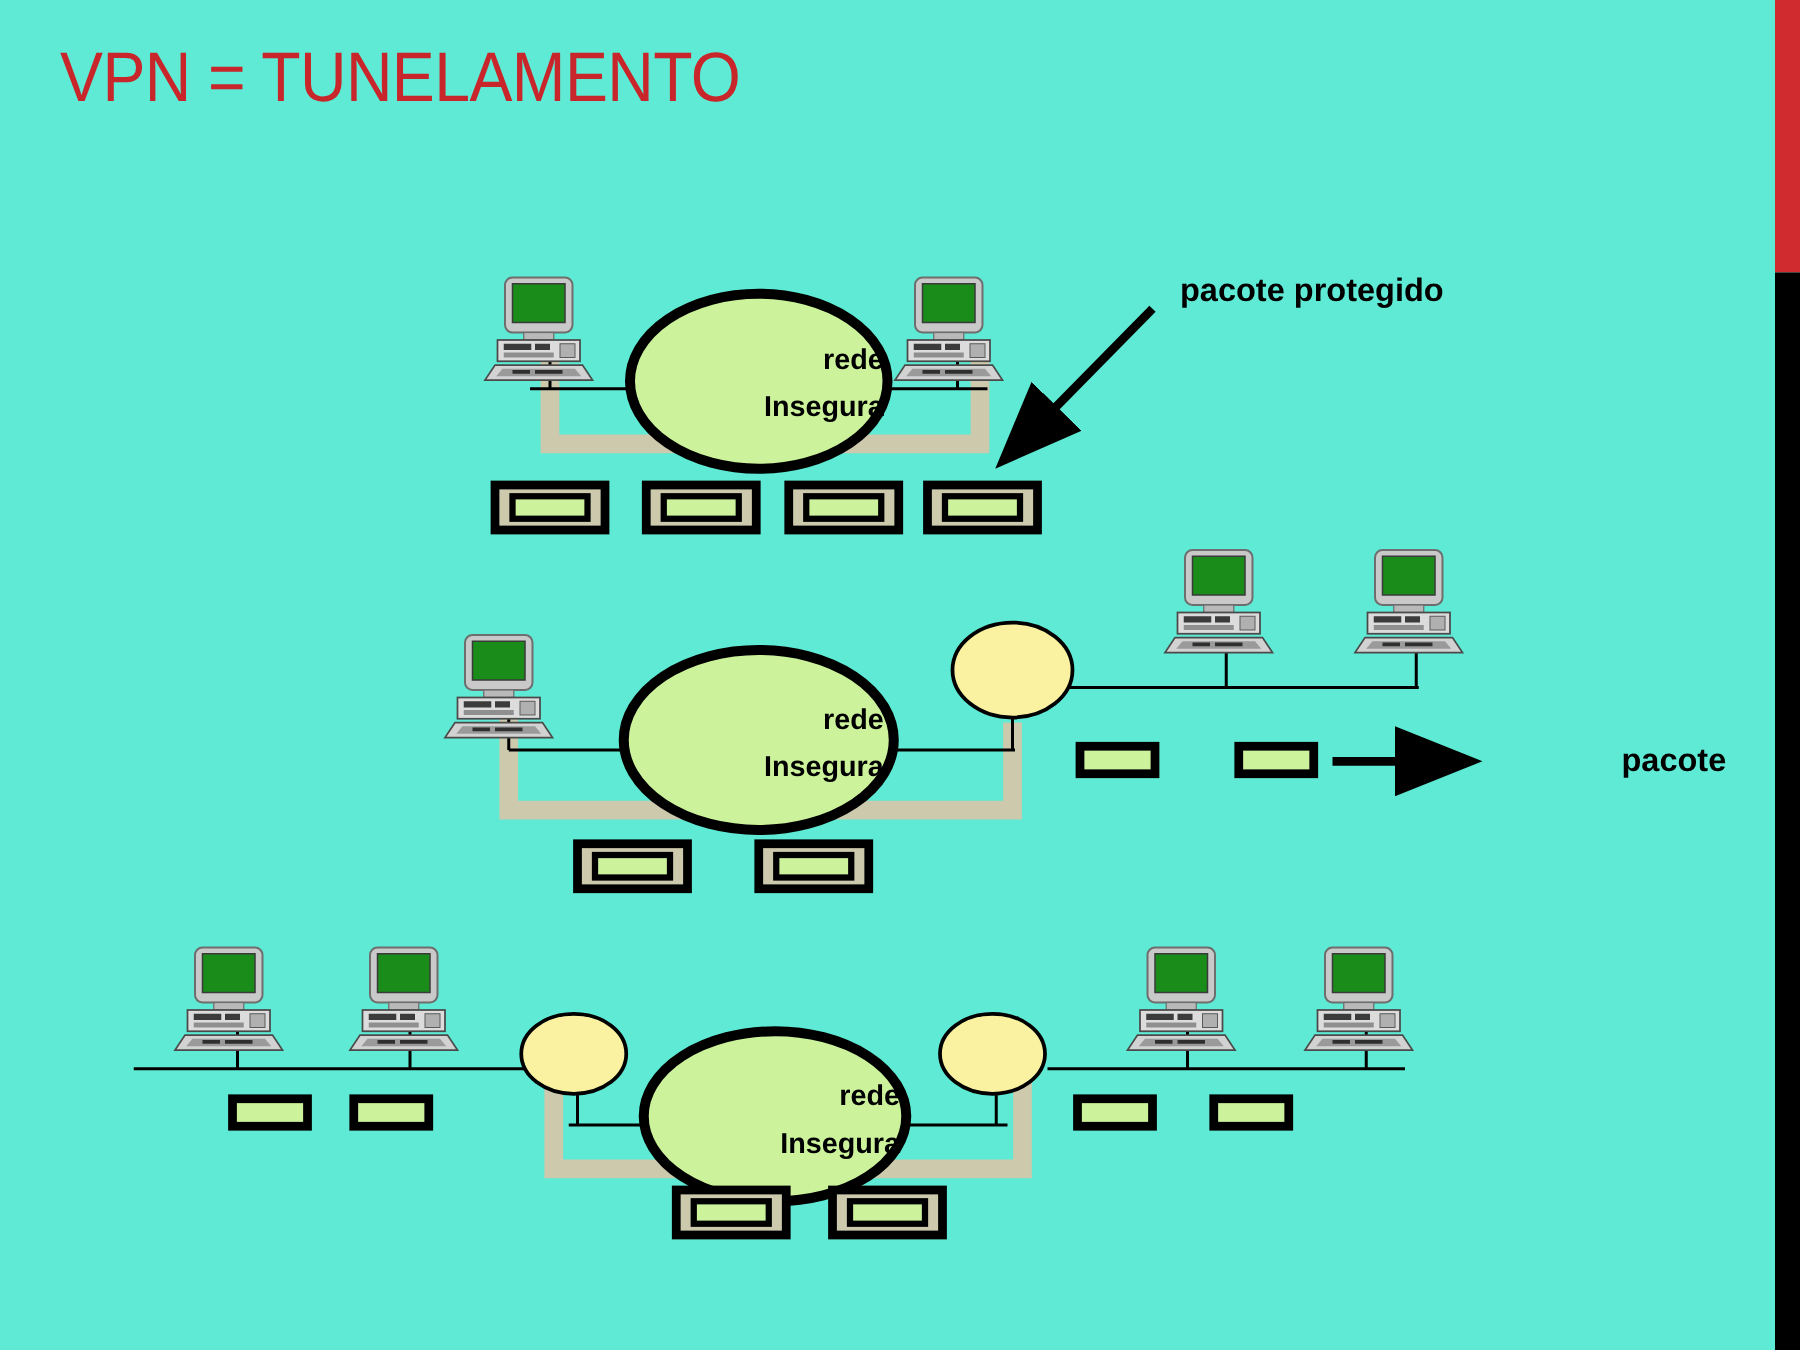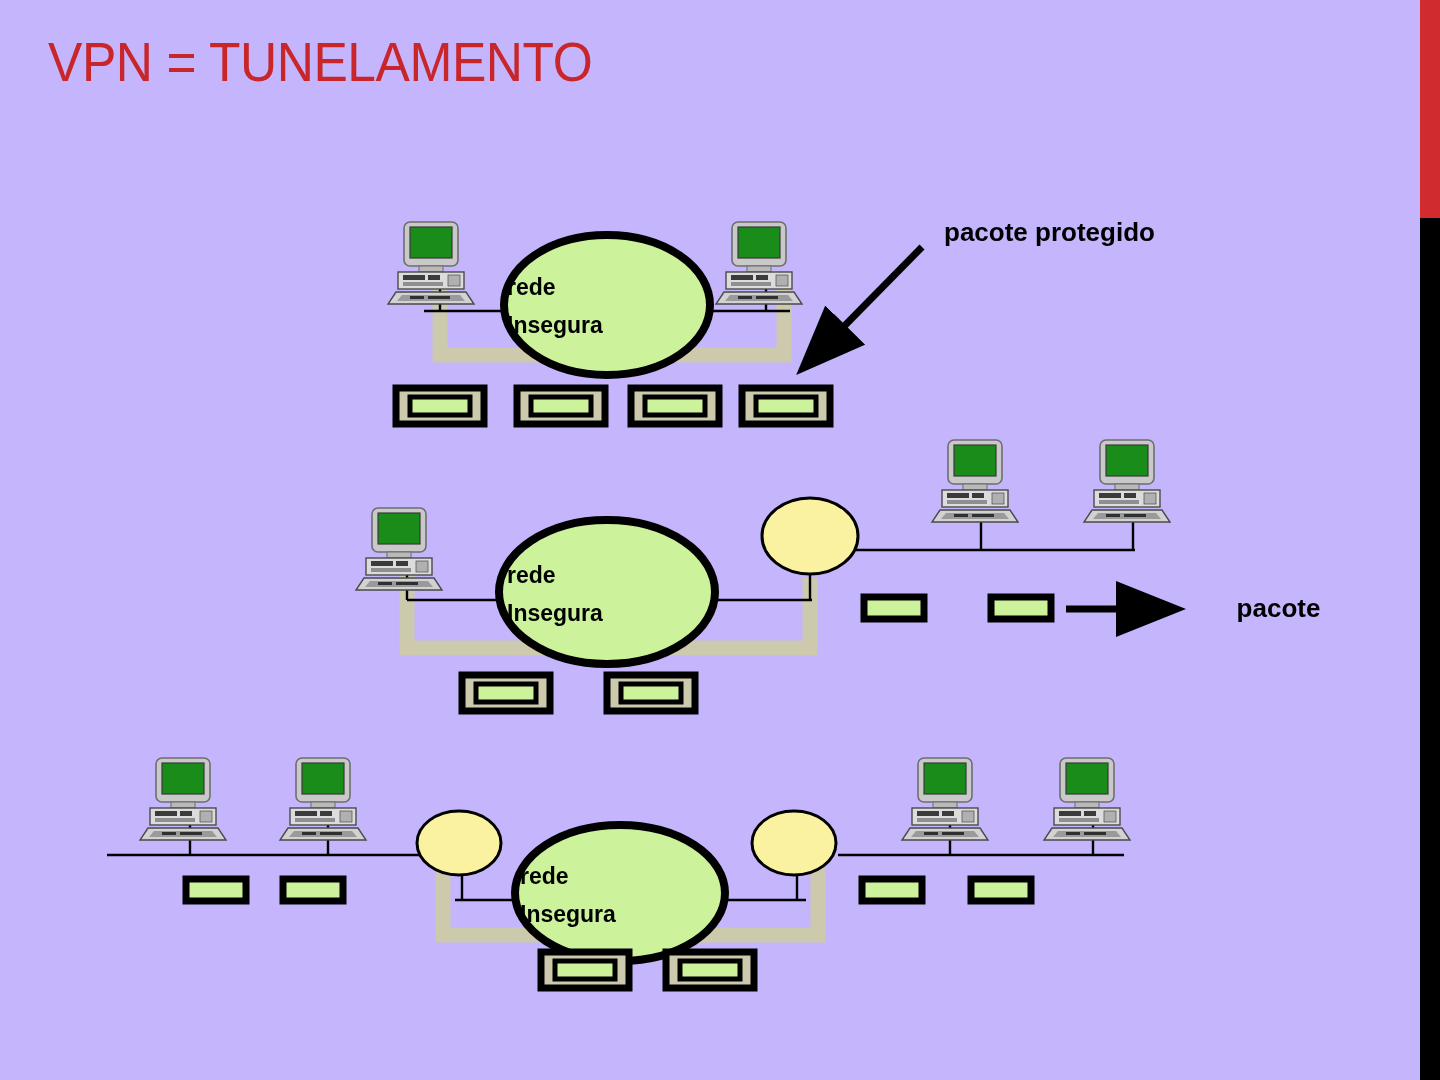--- a/index.html
+++ b/index.html
@@ -10,21 +10,21 @@
   body {
     width: 1440px;
     height: 1080px;
     font-family: "Liberation Sans", sans-serif;
     overflow: hidden;
   }
   #slide {
     position: relative;
     width: 1440px;
     height: 1080px;
-    background: #c4b5fd;
+    background: #5eead4;
   }
   
   .edge-bar {
     position: absolute;
     right: 0;
     width: 20px;
   }
   .edge-bar.red  { top: 0;     height: 218px;  background: #d02c2f; }
   .edge-bar.black{ top: 218px; height: 862px;  background: #000000; }
 
@@ -57,30 +57,30 @@
     position: absolute;
     font-weight: bold;
     font-size: 26px;
     line-height: 32px;
     color: #000;
     white-space: nowrap;
     font-family: "Liberation Sans", sans-serif;
     text-align: center;
   }
   #lbl-protegido   { left: 944px; top: 216px; }
-  #lbl-desprotegido{ left: 1176px; top: 592px; text-align: center; white-space: normal; width: 205px;}
+  #lbl-desprotegido{ left: 1176px; top: 592px; text-align: right; white-space: normal; width: 205px;}
 
   
   .cloud-text {
     position: absolute;
     font-weight: bold;
     font-size: 23px;
     line-height: 38px;
     color: #000;
-    text-align: left;
+    text-align: right;
     font-family: "Liberation Sans", sans-serif;
     pointer-events: none;
   }
 </style>
 </head>
 <body>
 
 <div id="slide">
 
   <div class="edge-bar red"></div>

